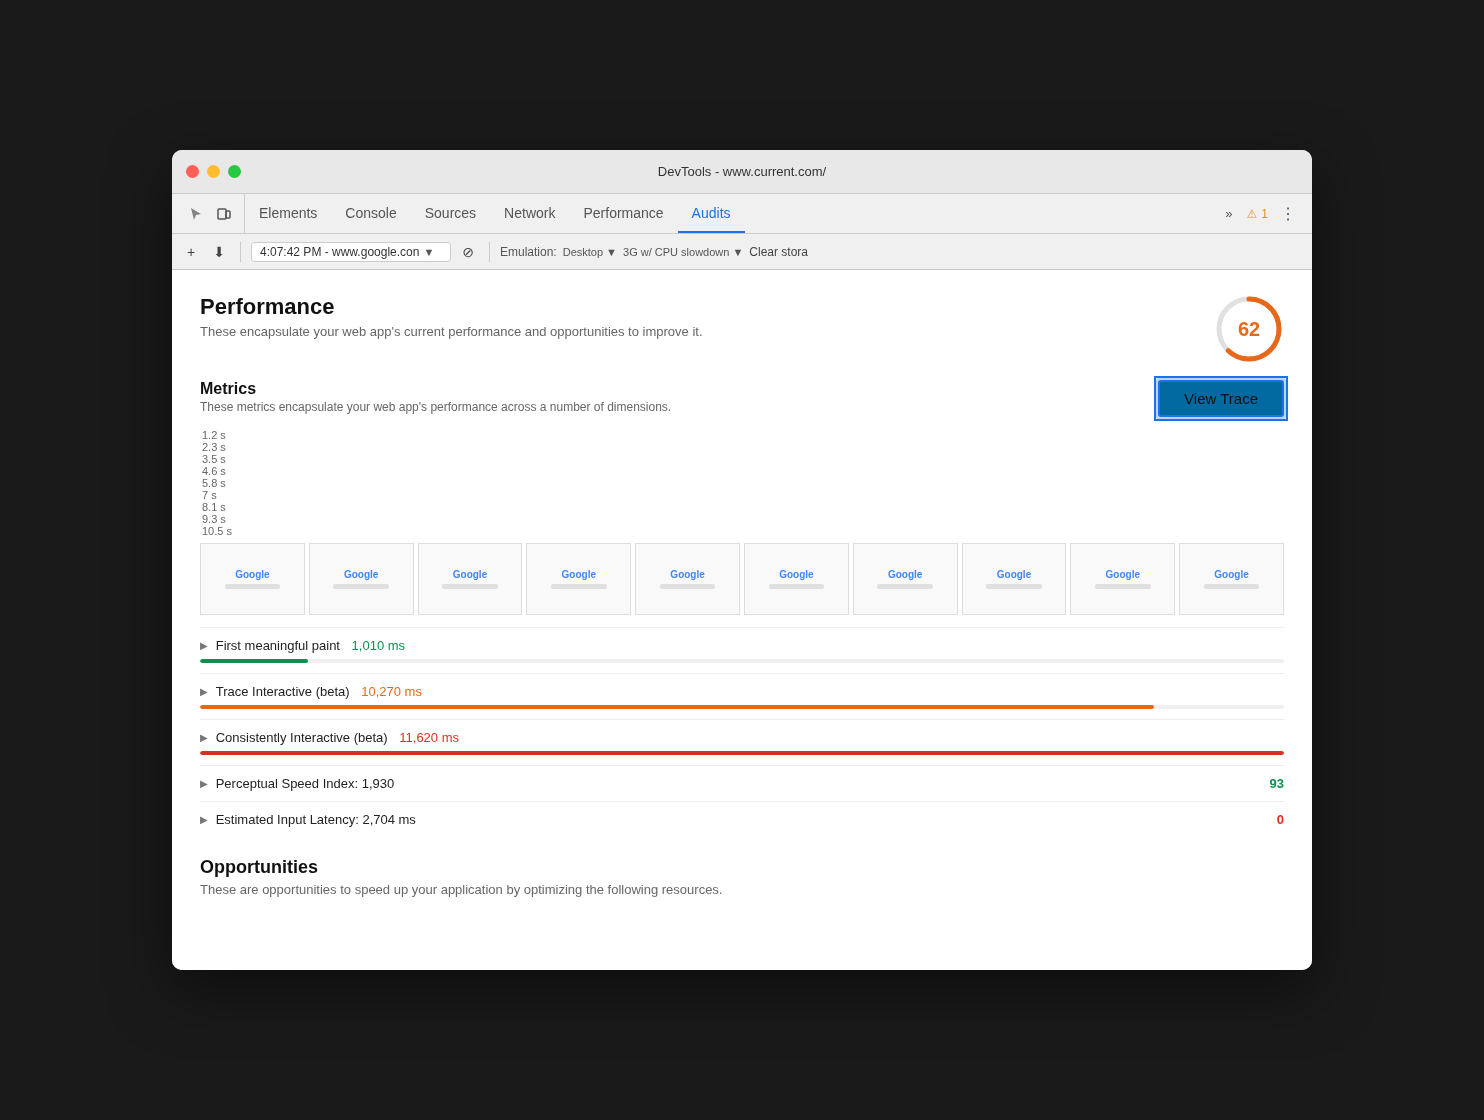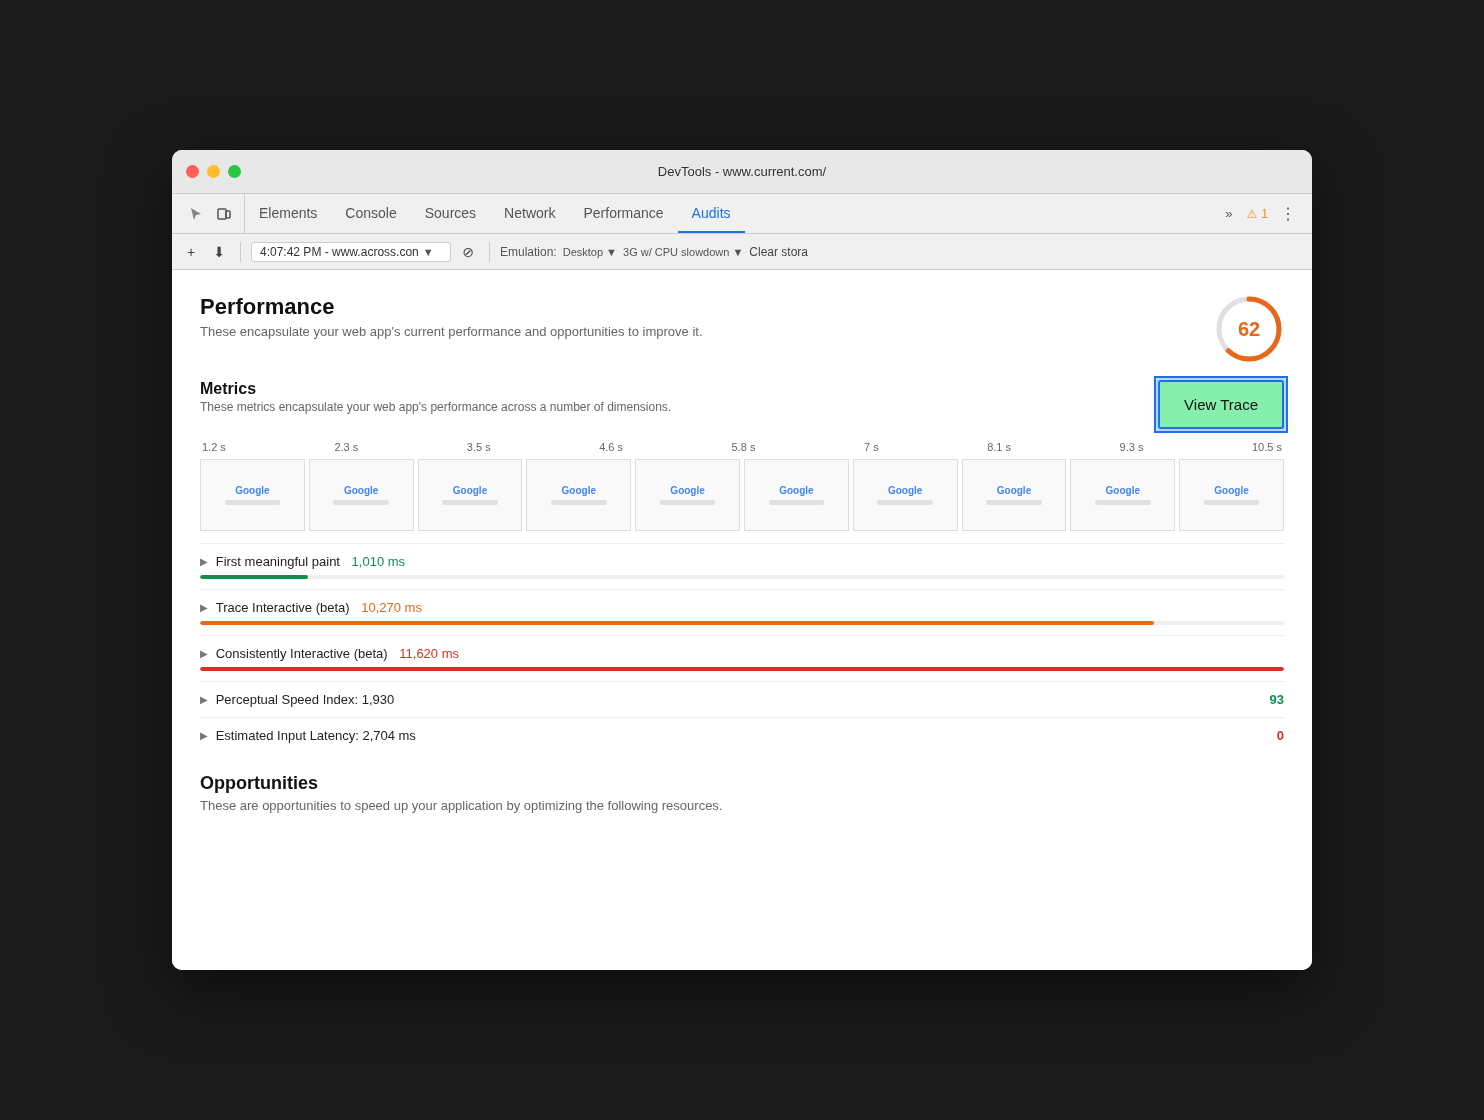--- a/index.html
+++ b/index.html
@@ -217,40 +217,41 @@
       margin-bottom: 2px;
     }
     .metrics-desc {
       font-size: 12px;
       color: #666;
       max-width: 700px;
     }
     .view-trace-btn {
       border: 2px solid #1a73e8;
       border-radius: 3px;
-      padding: 14px 24px;
+      padding: 8px 24px;
       font-size: 15px;
       font-weight: 500;
       color: #111;
-      background: #86efac;
+      background: #0369a1;
       cursor: pointer;
       white-space: nowrap;
       box-shadow: 0 0 0 3px rgba(26,115,232,0.3);
     }
     
     .timeline {
       margin-bottom: 12px;
     }
     .timeline-labels {
       display: flex;
       justify-content: space-between;
       font-size: 11px;
       color: #666;
       margin-bottom: 6px;
       padding: 0 2px;
+      flex-direction: column;
     }
     .screenshots {
       display: flex;
       gap: 4px;
       overflow: hidden;
     }
     .screenshot-frame {
       flex: 1;
       border: 1px solid #ddd;
       background: #f9f9f9;
@@ -403,21 +404,21 @@
       </div>
       <span class="menu-icon">⋮</span>
     </div>
   </div>
 
   <div class="toolbar">
     <div class="toolbar-btn">+</div>
     <div class="toolbar-btn">⬇</div>
     <div class="toolbar-separator"></div>
     <div class="toolbar-url">
-      <span class="toolbar-url-text">4:07:42 PM - www.across.con</span>
+      <span class="toolbar-url-text">4:07:42 PM - www.google.con</span>
       <span class="toolbar-dropdown">▼</span>
     </div>
     <div class="toolbar-btn">⊘</div>
     <div class="toolbar-separator"></div>
     <span class="emulation-label">Emulation:</span>
     <span class="toolbar-dropdown">
       <span>Desktop</span> ▼
     </span>
     <span class="toolbar-dropdown">
       <span>3G w/ CPU slowdown</span> ▼

